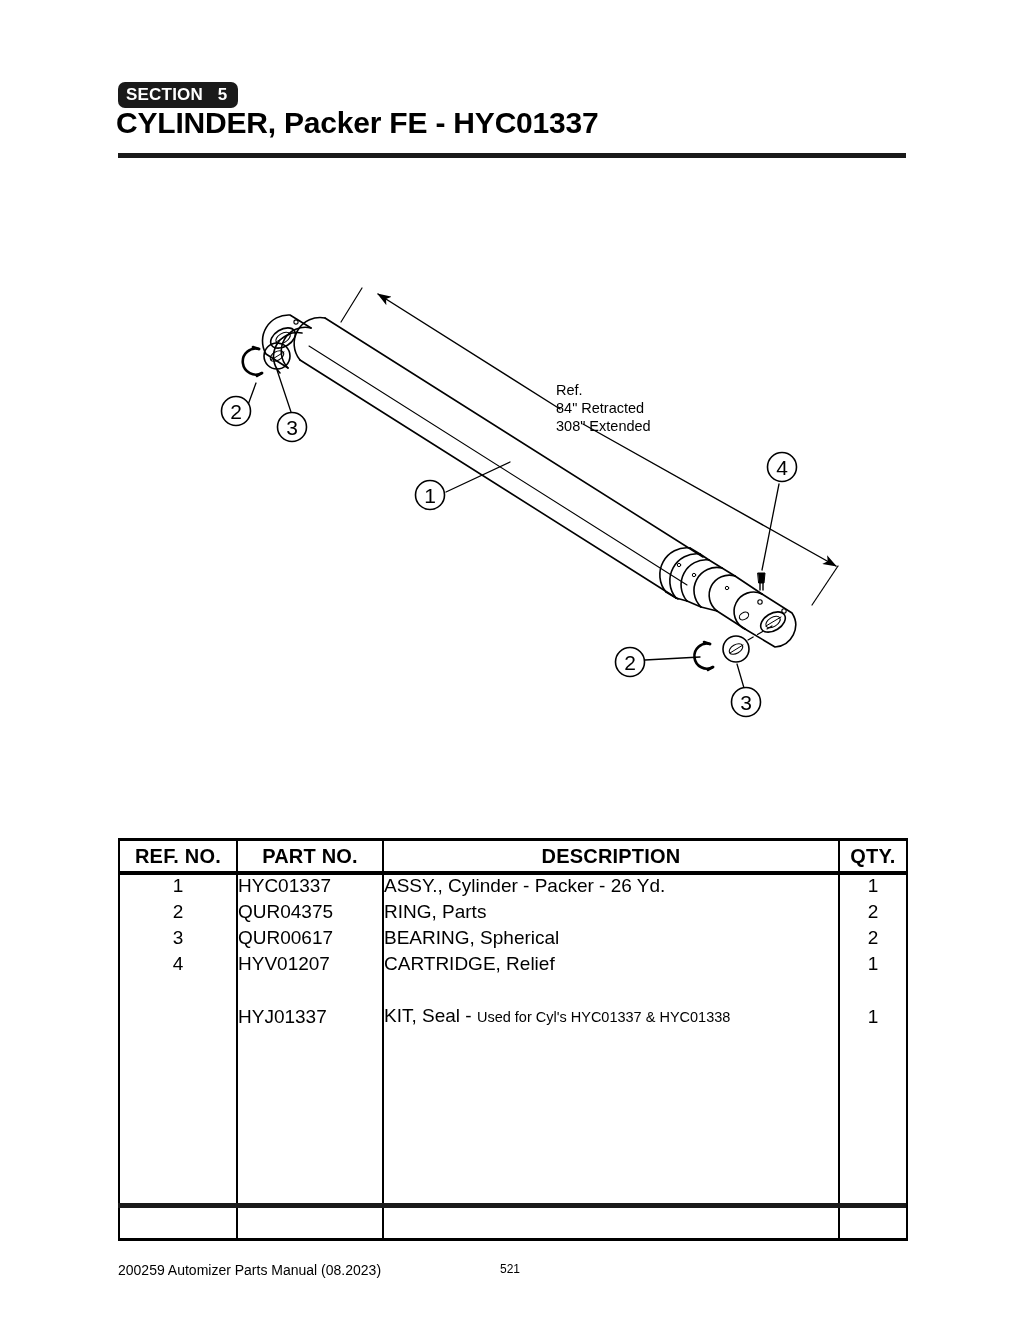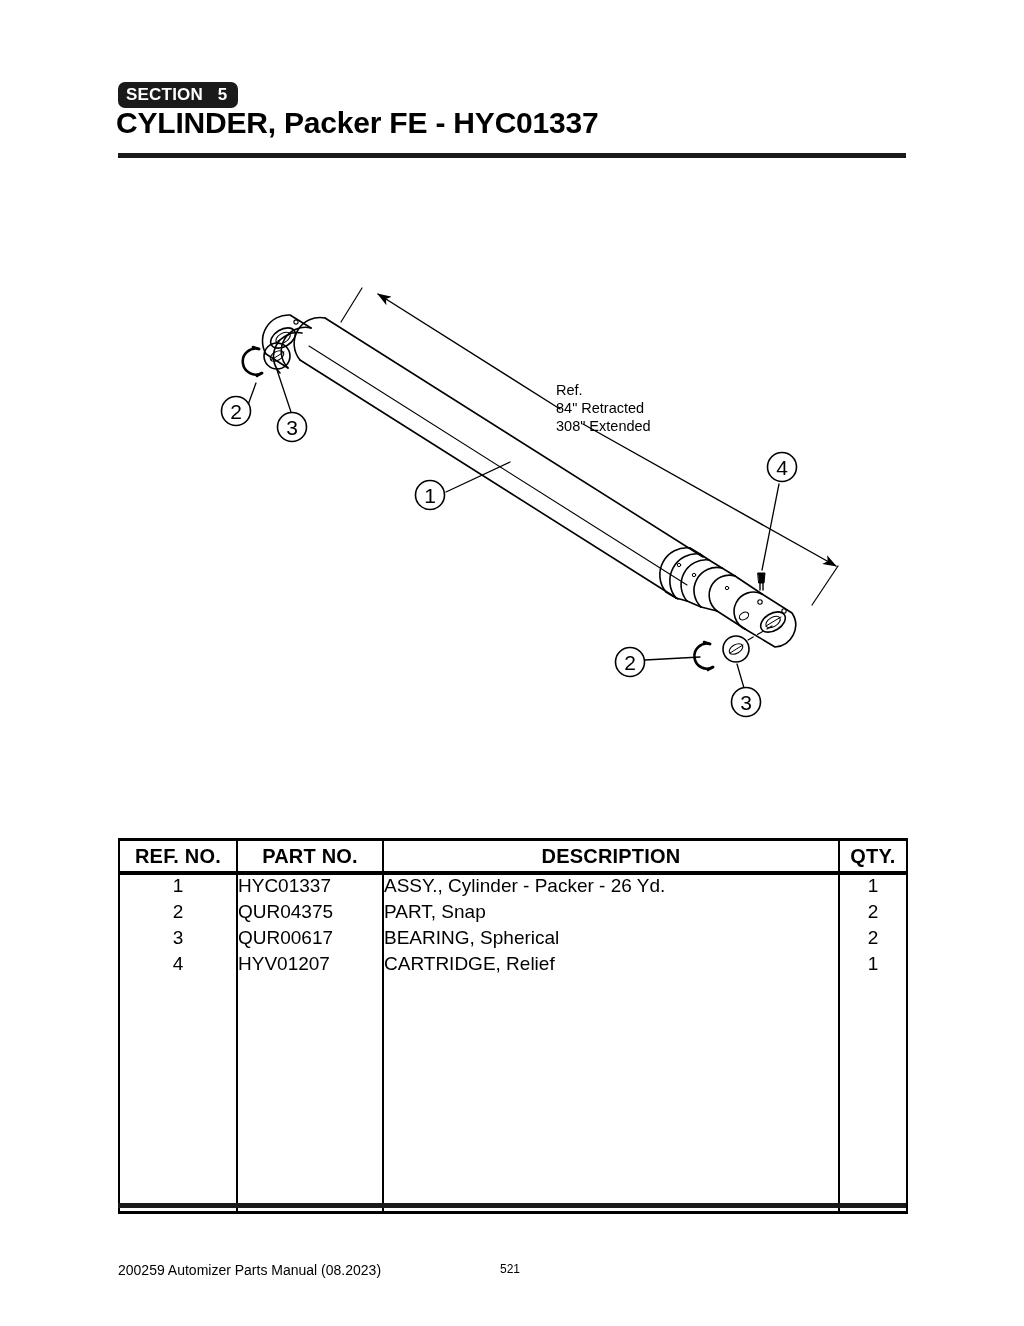--- a/index.html
+++ b/index.html
@@ -335,41 +335,47 @@
       <tbody>
         <tr>
           <td class="ref">1</td>
           <td class="part">HYC01337</td>
           <td class="desc"><span class="desc-main">ASSY., Cylinder - Packer - 26 Yd.</span></td>
           <td class="qty">1</td>
         </tr>
         <tr>
           <td class="ref">2</td>
           <td class="part">QUR04375</td>
-          <td class="desc"><span class="desc-main">PART, Snap</span></td>
+          <td class="desc"><span class="desc-main">RING, Parts</span></td>
           <td class="qty">2</td>
         </tr>
         <tr>
           <td class="ref">3</td>
           <td class="part">QUR00617</td>
           <td class="desc"><span class="desc-main">BEARING, Spherical</span></td>
           <td class="qty">2</td>
         </tr>
         <tr>
           <td class="ref">4</td>
           <td class="part">HYV01207</td>
           <td class="desc"><span class="desc-main">CARTRIDGE, Relief</span></td>
           <td class="qty">1</td>
         </tr>
         <tr class="spacer">
           <td class="ref"></td>
           <td class="part"></td>
           <td class="desc"></td>
           <td class="qty"></td>
         </tr>
+        <tr>
+          <td class="ref"></td>
+          <td class="part">HYJ01337</td>
+          <td class="desc"><span class="desc-main">KIT, Seal - </span><span class="desc-note">Used for Cyl's HYC01337 &amp; HYC01338</span></td>
+          <td class="qty">1</td>
+        </tr>
         <tr class="spacer">
             <td class="ref"></td>
             <td class="part"></td>
             <td class="desc"></td>
             <td class="qty"></td>
           </tr>
         <tr class="spacer">
             <td class="ref"></td>
             <td class="part"></td>
             <td class="desc"></td>

